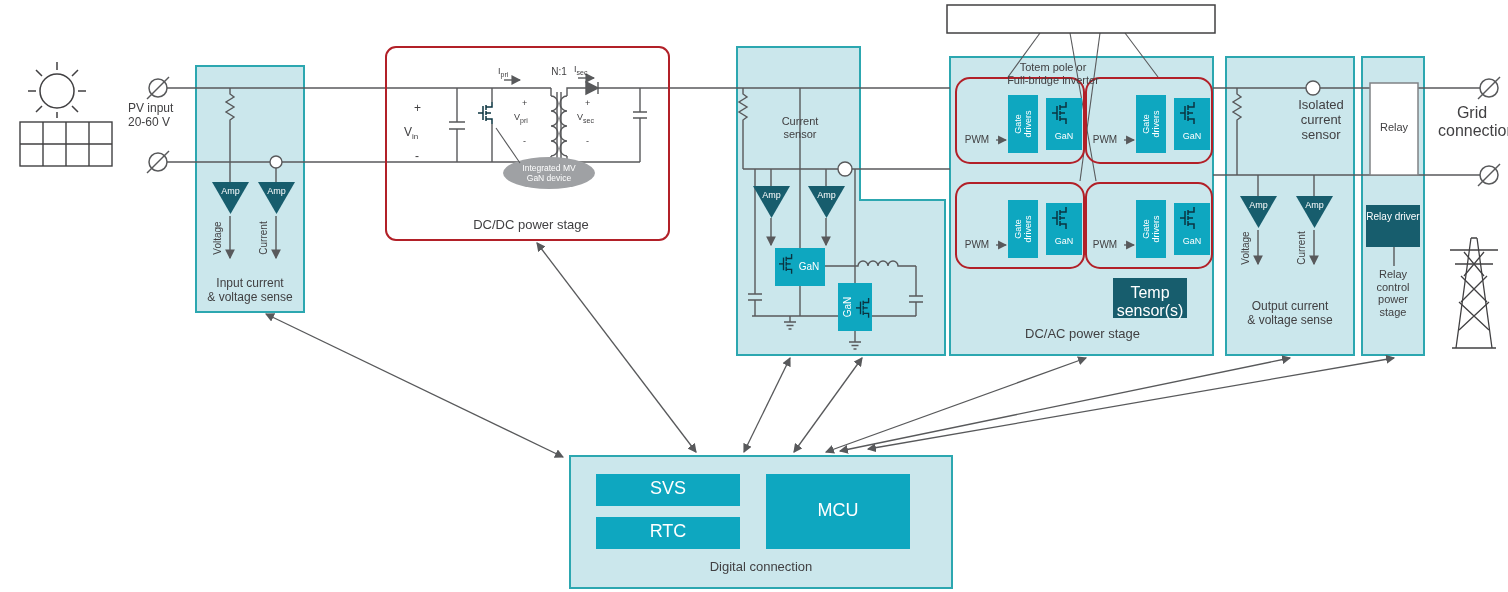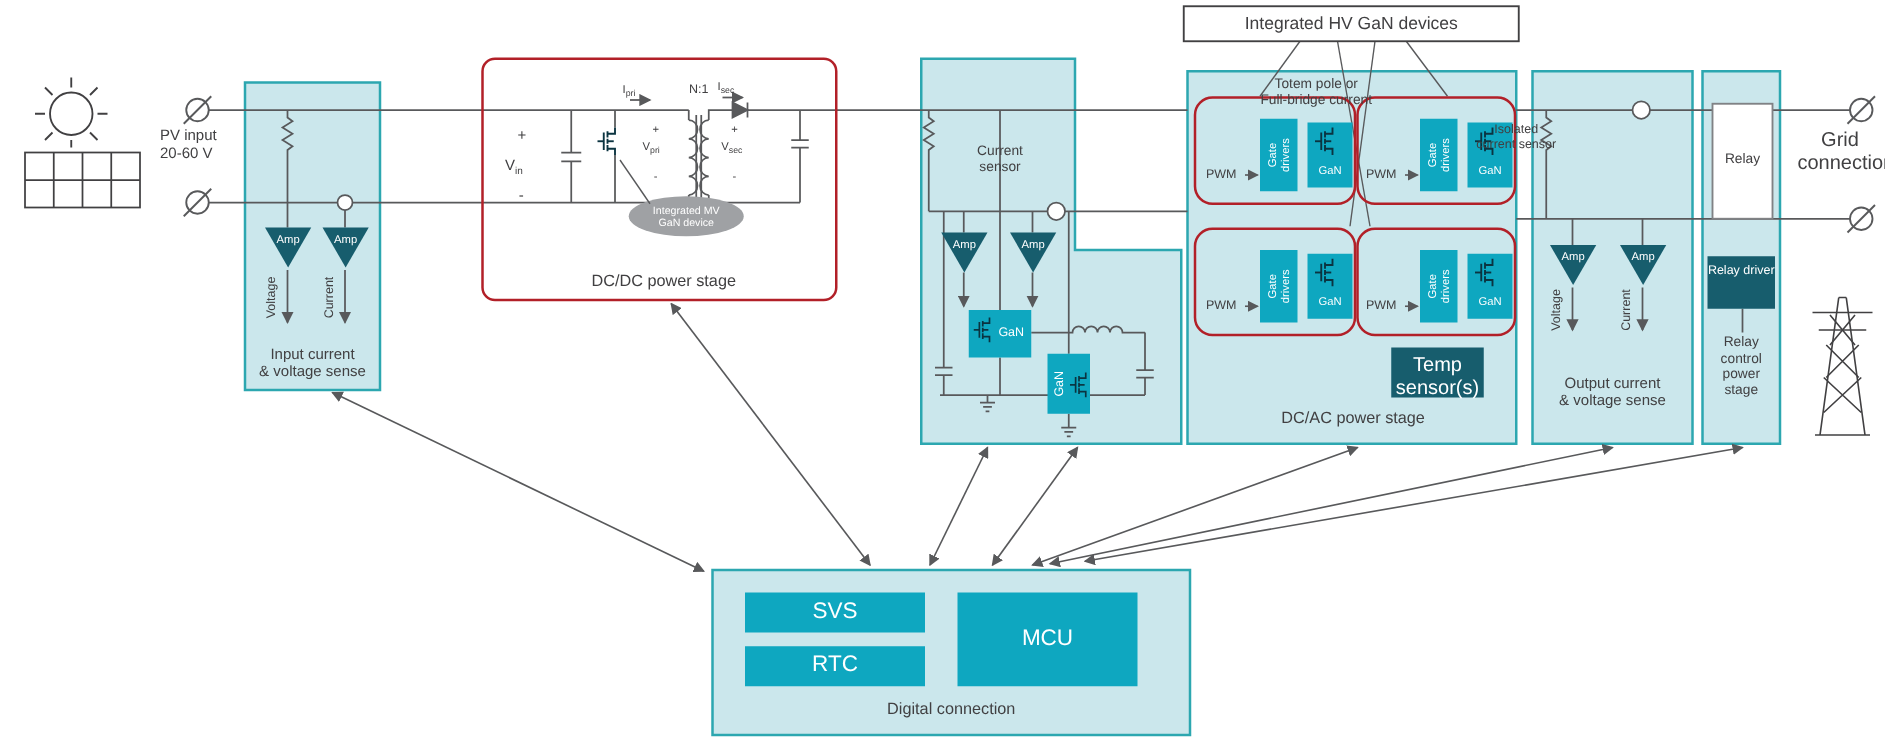--- a/index.html
+++ b/index.html
@@ -201,21 +201,20 @@
       <path d="M266,314 L563,457" marker-start="url(#ah)" marker-end="url(#ah)"></path>
       <path d="M537,243 L696,452" marker-start="url(#ah)" marker-end="url(#ah)"></path>
       <path d="M790,358 L744,452" marker-start="url(#ah)" marker-end="url(#ah)"></path>
       <path d="M862,358 L794,452" marker-start="url(#ah)" marker-end="url(#ah)"></path>
       <path d="M1086,358 L826,452" marker-start="url(#ah)" marker-end="url(#ah)"></path>
       <path d="M1290,358 L840,451" marker-start="url(#ah)" marker-end="url(#ah)"></path>
       <path d="M1394,358 L868,449" marker-start="url(#ah)" marker-end="url(#ah)"></path>
     </g>
   </svg>
 
-  <div class="t c" style="left:947px;top:10px;width:268px;font-size:14px">Integrated HV GaN devices</div>
 
   <div class="t" style="left:128px;top:102px;width:70px;font-size:12px">
     <div>PV input</div>
     <div>20-60 V</div>
   </div>
 
   <div class="t c w" style="left:213px;top:186px;width:35px;font-size:9px">Amp</div>
   <div class="t c w" style="left:259px;top:186px;width:35px;font-size:9px">Amp</div>
   <div class="t c rot" style="left:190px;top:232px;width:56px;height:12px;font-size:10px">Voltage</div>
   <div class="t c rot" style="left:236px;top:232px;width:56px;height:12px;font-size:10px">Current</div>
@@ -246,21 +245,21 @@
     <div>Current</div>
     <div>sensor</div>
   </div>
   <div class="t c w" style="left:754px;top:190px;width:35px;font-size:9px">Amp</div>
   <div class="t c w" style="left:809px;top:190px;width:35px;font-size:9px">Amp</div>
   <div class="t c w" style="left:794px;top:261px;width:30px;font-size:10px">GaN</div>
   <div class="t c w rot" style="left:825px;top:301px;width:46px;height:12px;font-size:10px">GaN</div>
 
   <div class="t c" style="left:973px;top:61px;width:160px;font-size:11px">
     <div>Totem pole or</div>
-    <div>Full-bridge current</div>
+    <div>Full-bridge inverter</div>
   </div>
 
   <div class="t c" style="left:960px;top:134px;width:34px;font-size:10px">PWM</div>
   <div class="t c w rot" style="left:1006px;top:114px;width:34px;height:20px;font-size:9px;line-height:10px">Gate drivers</div>
   <div class="t c w" style="left:1046px;top:131px;width:36px;font-size:9px">GaN</div>
 
   <div class="t c" style="left:1088px;top:134px;width:34px;font-size:10px">PWM</div>
   <div class="t c w rot" style="left:1134px;top:114px;width:34px;height:20px;font-size:9px;line-height:10px">Gate drivers</div>
   <div class="t c w" style="left:1174px;top:131px;width:36px;font-size:9px">GaN</div>
 
@@ -271,21 +270,21 @@
   <div class="t c" style="left:1088px;top:239px;width:34px;font-size:10px">PWM</div>
   <div class="t c w rot" style="left:1134px;top:219px;width:34px;height:20px;font-size:9px;line-height:10px">Gate drivers</div>
   <div class="t c w" style="left:1174px;top:236px;width:36px;font-size:9px">GaN</div>
 
   <div class="t c w" style="left:1113px;top:284px;width:74px;font-size:16px">
     <div>Temp</div>
     <div>sensor(s)</div>
   </div>
   <div class="t c" style="left:985px;top:327px;width:195px;font-size:13px">DC/AC power stage</div>
 
-  <div class="t c" style="left:1180px;top:98px;width:66px;font-size:10px">Isolated current sensor</div>
+  <div class="t c" style="left:1288px;top:98px;width:66px;font-size:13px">Isolated current sensor</div>
   <div class="t c w" style="left:1241px;top:200px;width:35px;font-size:9px">Amp</div>
   <div class="t c w" style="left:1297px;top:200px;width:35px;font-size:9px">Amp</div>
   <div class="t c rot" style="left:1218px;top:242px;width:56px;height:12px;font-size:10px">Voltage</div>
   <div class="t c rot" style="left:1274px;top:242px;width:56px;height:12px;font-size:10px">Current</div>
   <div class="t c" style="left:1226px;top:300px;width:128px;font-size:12px">
     <div>Output current</div>
     <div>&amp; voltage sense</div>
   </div>
 
   <div class="t c" style="left:1370px;top:121px;width:48px;font-size:11px">Relay</div>

